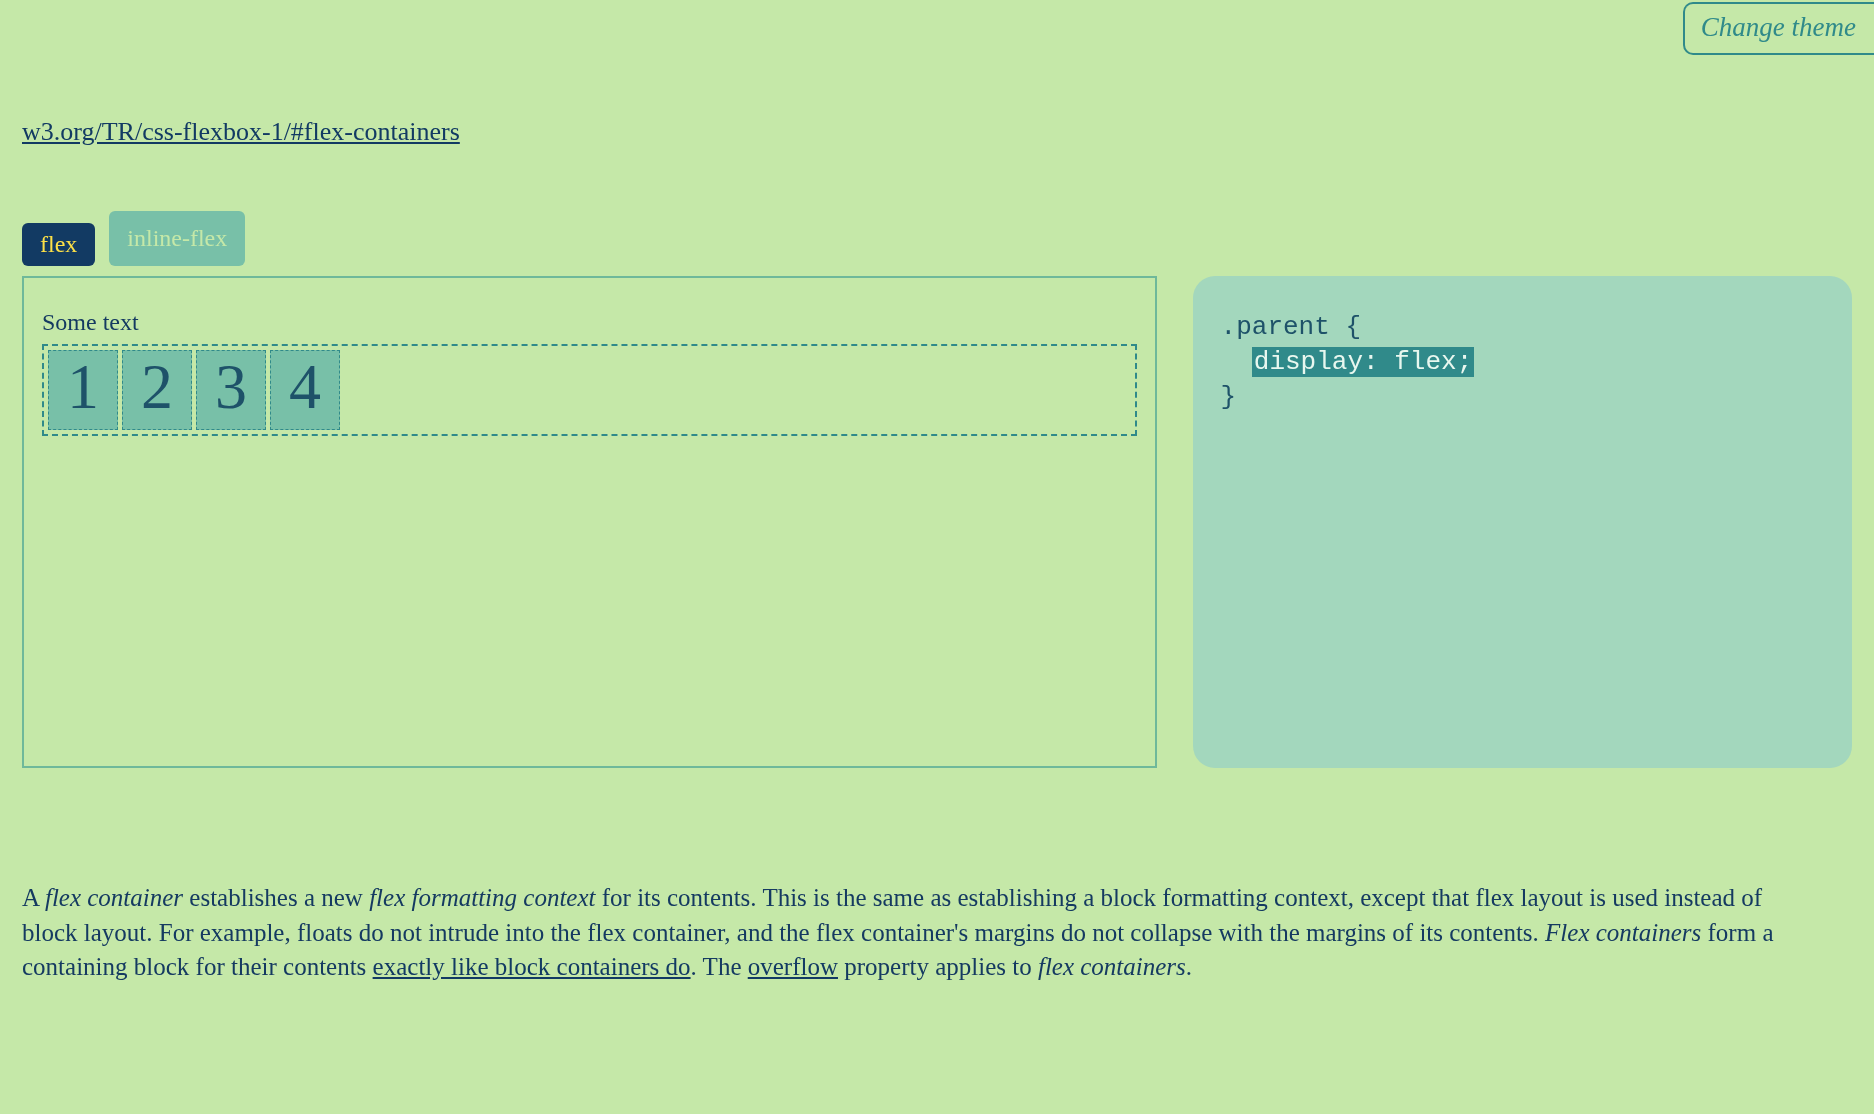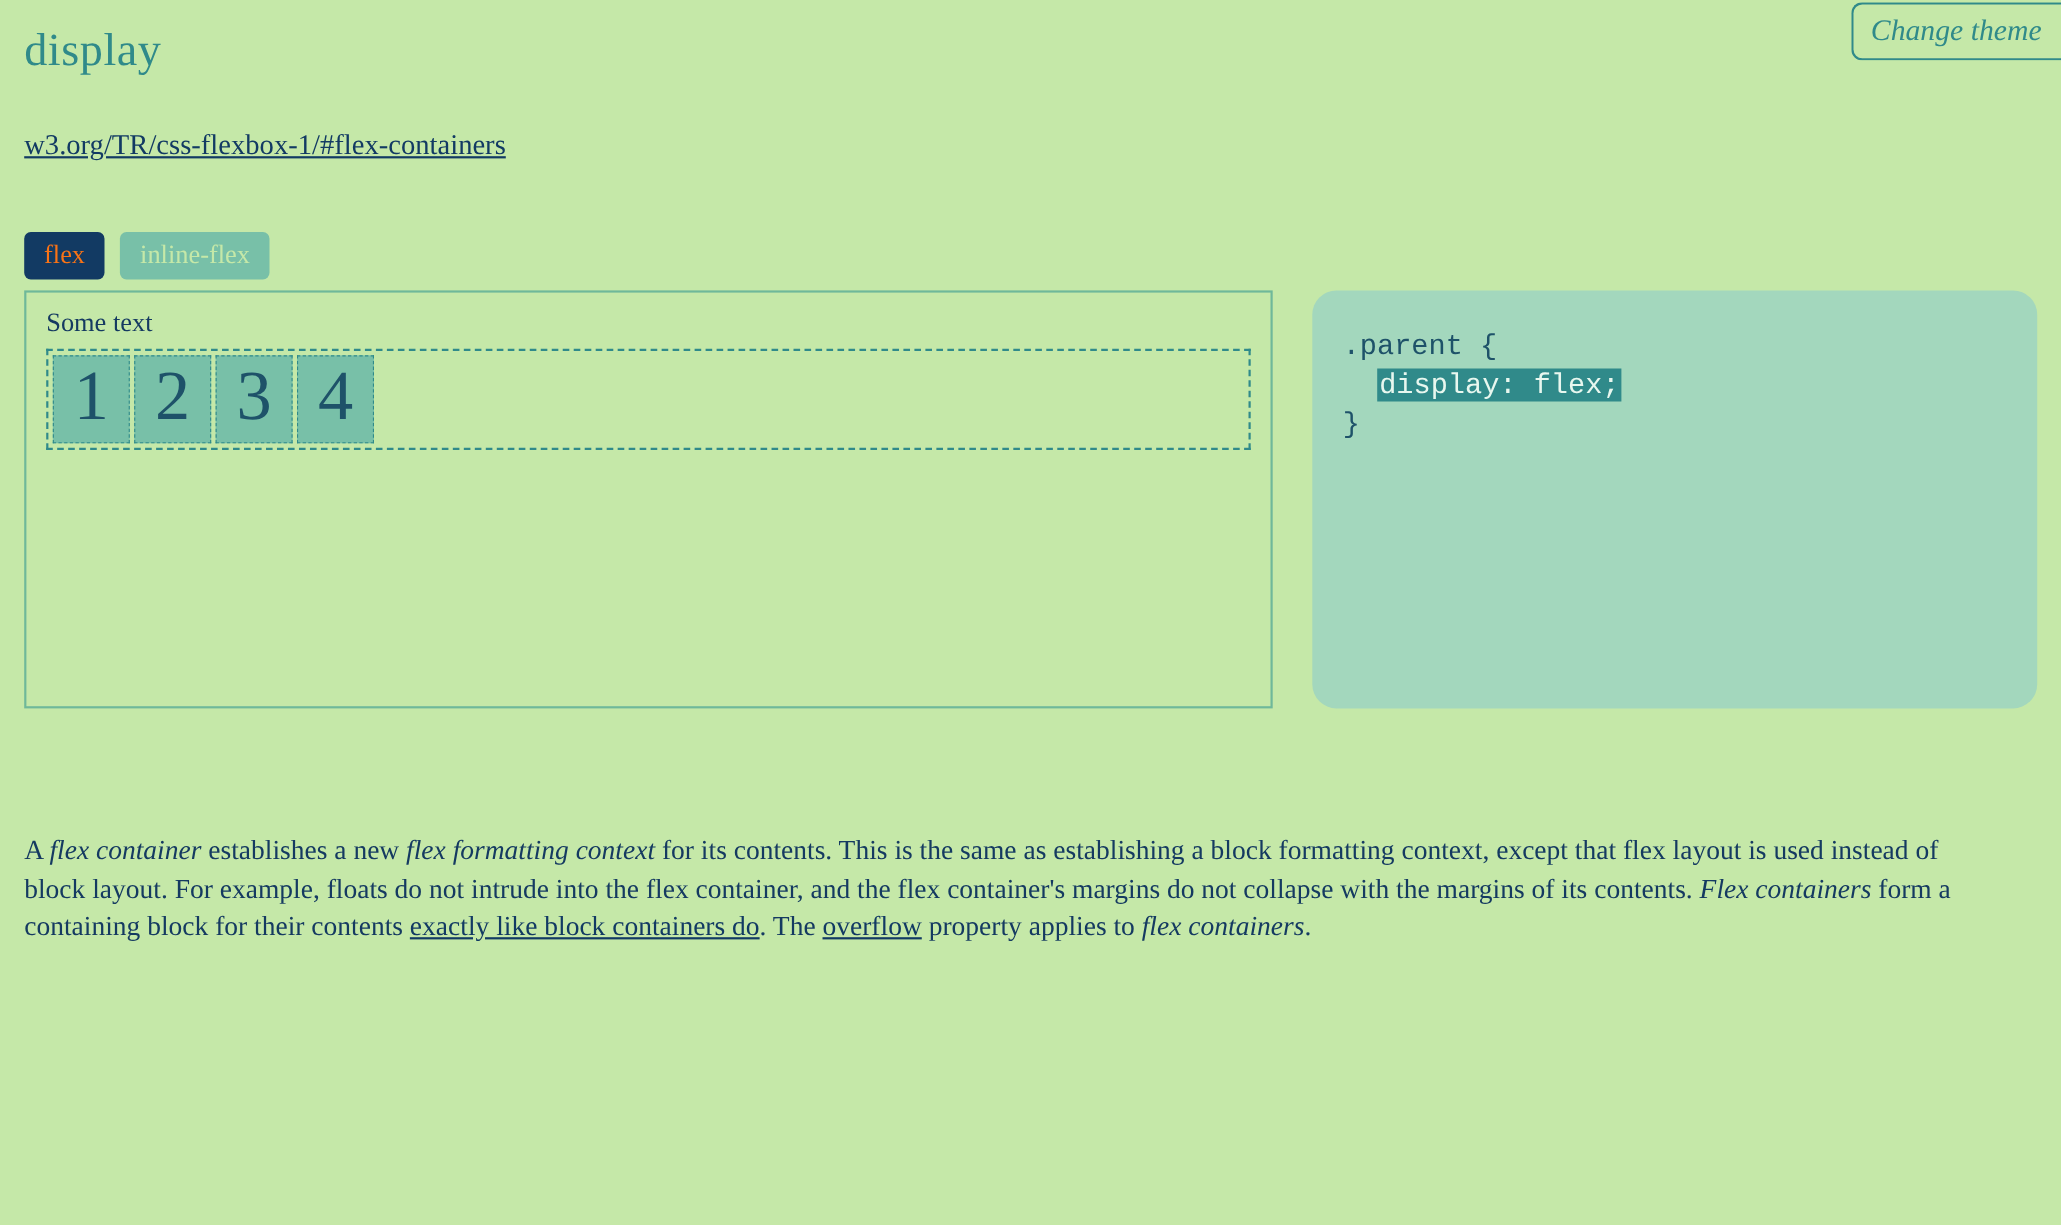--- a/index.html
+++ b/index.html
@@ -67,39 +67,40 @@
     display: inline-block;
     padding: 8px 18px;
     border-radius: 6px;
     font-size: 24px;
     cursor: pointer;
     font-family: Georgia, serif;
     border: none;
   }
   .tab.active {
     background: var(--navy);
-    color: #f97316;
+    color: #fde047;
+    margin-top: 12px;
   }
   .tab.inactive {
     background: var(--teal-light);
     color: var(--bg);
     text-align: right;
   }
   .panels {
     display: flex;
     gap: 36px;
     margin-top: 10px;
     align-items: stretch;
   }
   .demo-panel {
     flex: 0 0 62%;
     border: 2px solid var(--demo-border);
     background: transparent;
-    height: 380px;
-    padding: 12px 18px;
+    height: 492px;
+    padding: 28px 18px;
   }
   .demo-label {
     color: var(--text-navy);
     font-size: 24px;
     margin-bottom: 6px;
   }
   .flex-container {
     border: 2px dashed var(--teal-mid);
     display: flex;
     padding: 4px;
@@ -139,21 +140,20 @@
   }
   .description em { font-style: italic; }
   .description a { color: var(--navy); text-decoration: underline; }
 </style>
 </head>
 <body>
 
 
 
 <div class="topbar">
-  <h1 class="page-title">display</h1>
   <button class="theme-btn">Change theme</button>
 </div>
 
 <a class="spec-link" href="#">w3.org/TR/css-flexbox-1/#flex-containers</a>
 
 <div class="tabs">
   <button class="tab active">flex</button>
   <button class="tab inactive">inline-flex</button>
 </div>
 

